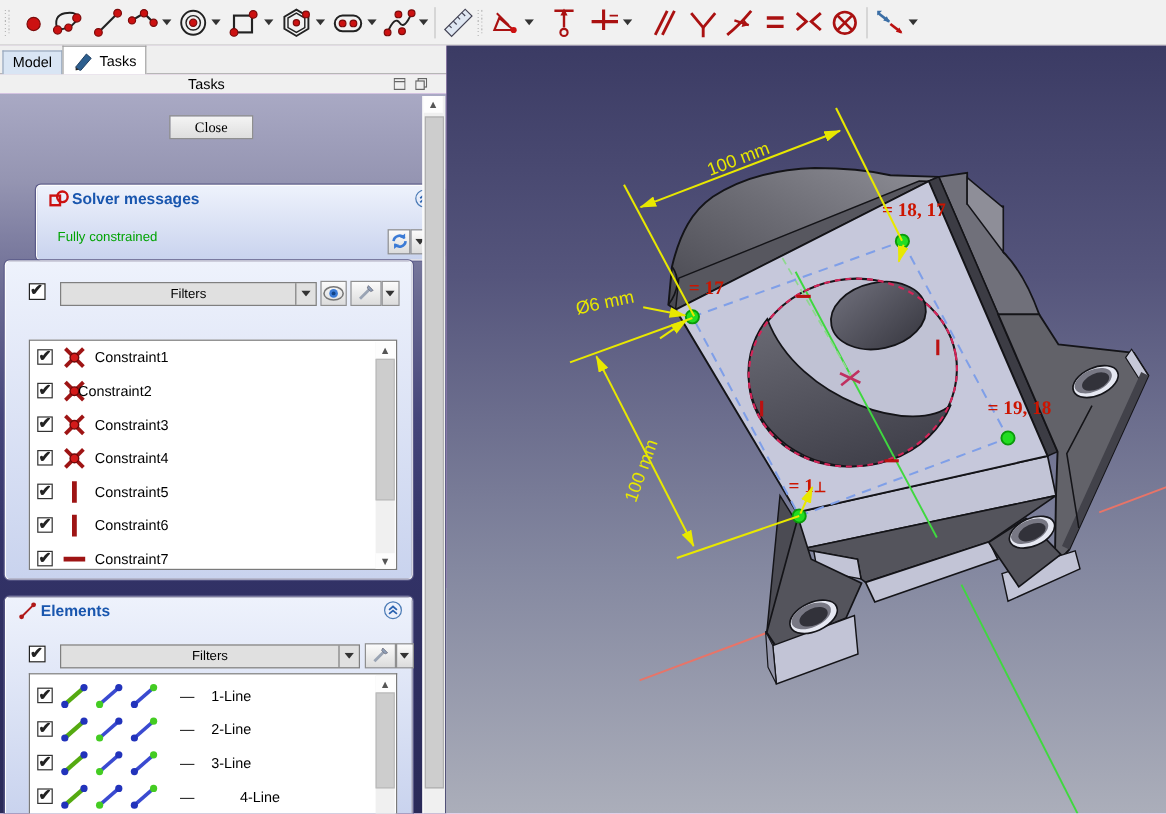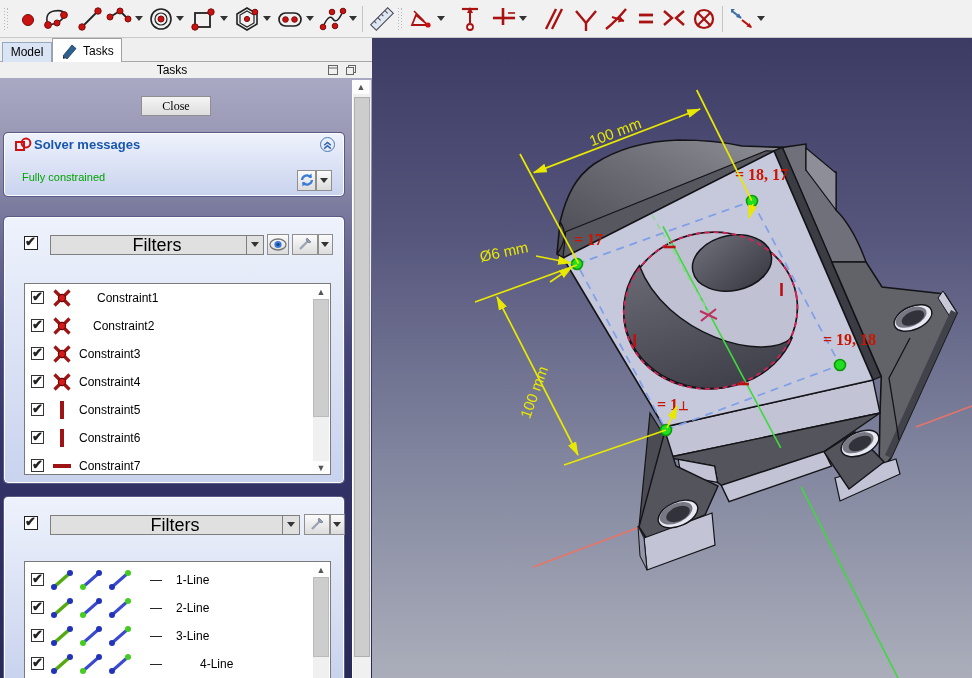--- a/index.html
+++ b/index.html
@@ -26,21 +26,21 @@
 #panel { position:absolute; left:0; top:78px; width:372px; height:600px;
   background:linear-gradient(180deg,#a9a9c4 0%,#9595b2 12%,#6a6a92 28%,#45457a 45%,#333368 62%,#2a2a58 100%); }
 #closebtn { position:absolute; left:141px; top:18px; width:70px; height:20px; background:linear-gradient(#f4f4f4,#dedede); border:1px solid #8f8f8f; font-size:12px; text-align:center; line-height:18px; color:#000;font-family:Liberation Serif, serif; }
 .sect { position:absolute; left:4px; width:340px; border:1px solid #fdfdfd; border-radius:4px;
   background:linear-gradient(#eef2fc,#c9d3ee); box-shadow:0 0 0 1px #5a5a88; }
 .shead { position:relative; height:22px; }
 .shead .txt { position:absolute; left:29px; top:3px; font-size:13px; font-weight:bold; color:#1956ae; }
 .chev { position:absolute; right:8px; top:3px; width:15px; height:15px; border:1px solid #4a7ab5; border-radius:50%; color:#2a62b0; }
 .frow { position:relative; height:30px; margin-top:14px; }
 .cb { position:absolute; width:14px; height:14px; background:#fff; border:1px solid #222; }
-.combo { position:absolute; height:20px; background:#e0e0e0; border:1px solid #7f7f7f; font-size:18px; color:#000; text-align:center; line-height:18px; }
+.combo { position:absolute; height:20px; background:#e0e0e0; border:1px solid #7f7f7f; font-size:11px; color:#000; text-align:center; line-height:18px; }
 .combo .ca { position:absolute; right:0; top:0; width:17px; height:18px; border-left:1px solid #7f7f7f; }
 .sbtn { position:absolute; height:21px; background:linear-gradient(#fbfbfb,#dcdcdc); border:1px solid #8f8f8f; }
 .list { position:absolute; left:19px; width:307px; background:#ffffff; border:1px solid #7a7a7a; overflow:hidden; }
 .row { position:relative; height:28px; }
 .row .rcb { position:absolute; left:6px; top:7px; width:13px; height:13px; background:#fff; border:1px solid #333; }
 .rtxt { position:absolute; font-size:12px; color:#000; top:7px; }
 .ckmark { position:absolute; font-size:13px; font-weight:bold; color:#222; left:0px; top:-3px; }
 .cicon { position:absolute; left:26px; top:3px; }
 .eicon { position:absolute; top:2px; }
 
@@ -233,21 +233,21 @@
         <line x1="0.5" y1="3" x2="9.5" y2="3" stroke="#666"></line>
       </svg>
     <svg style="position:absolute;right:16px;top:3px" width="10" height="10">
         <rect x="2.5" y="0.5" width="7" height="7" fill="none" stroke="#666"></rect>
         <rect x="0.5" y="2.5" width="7" height="7" fill="#f0f0f0" stroke="#666"></rect>
       </svg>
   </div>
   <div id="panel">
     <div id="closebtn">Close</div>
 
-    <div class="sect" id="solver" style="top:55px; height:63px;">
+    <div class="sect" id="solver" style="top:76px; height:63px;margin-left:26px;">
       <div class="shead">
         <svg style="position:absolute;left:10px;top:3px" width="17" height="17" viewBox="0 0 17 17">
           <rect x="1" y="5" width="8" height="8" fill="none" stroke="#cc1111" stroke-width="2"></rect>
           <circle cx="11" cy="6" r="4.4" fill="none" stroke="#cc1111" stroke-width="2"></circle>
         </svg>
         <div class="txt">Solver messages</div>
         <div class="chev"><svg width="13" height="13" viewBox="0 0 13 13">
               <path d="M3.2,6.2 L6.5,3.4 L9.8,6.2 M3.2,9.6 L6.5,6.8 L9.8,9.6" fill="none" stroke="#2a62b0" stroke-width="1.5"></path>
             </svg></div>
       </div>
@@ -289,32 +289,32 @@
       <div class="list" style="top:65px; height:192px;">
         <div class="row">
             <div class="rcb">
               <div class="ckmark">✔</div>
             </div>
             <svg class="cicon" width="22" height="22" viewBox="0 0 22 22">
               <line x1="3.5" y1="3.5" x2="18.5" y2="18.5" stroke="#9e1414" stroke-width="3.2"></line>
               <line x1="18.5" y1="3.5" x2="3.5" y2="18.5" stroke="#9e1414" stroke-width="3.2"></line>
               <circle cx="11" cy="11" r="3.6" fill="#d41a1a" stroke="#6e0808" stroke-width="1.2"></circle>
             </svg>
-            <div class="rtxt" style="left:72px;">Constraint1</div>
+            <div class="rtxt" style="left:54px;">Constraint1</div>
           </div>
         <div class="row">
             <div class="rcb">
               <div class="ckmark">✔</div>
             </div>
             <svg class="cicon" width="22" height="22" viewBox="0 0 22 22">
               <line x1="3.5" y1="3.5" x2="18.5" y2="18.5" stroke="#9e1414" stroke-width="3.2"></line>
               <line x1="18.5" y1="3.5" x2="3.5" y2="18.5" stroke="#9e1414" stroke-width="3.2"></line>
               <circle cx="11" cy="11" r="3.6" fill="#d41a1a" stroke="#6e0808" stroke-width="1.2"></circle>
             </svg>
-            <div class="rtxt" style="left:68px;">Constraint2</div>
+            <div class="rtxt" style="left:40px;">Constraint2</div>
           </div>
         <div class="row">
             <div class="rcb">
               <div class="ckmark">✔</div>
             </div>
             <svg class="cicon" width="22" height="22" viewBox="0 0 22 22">
               <line x1="3.5" y1="3.5" x2="18.5" y2="18.5" stroke="#9e1414" stroke-width="3.2"></line>
               <line x1="18.5" y1="3.5" x2="3.5" y2="18.5" stroke="#9e1414" stroke-width="3.2"></line>
               <circle cx="11" cy="11" r="3.6" fill="#d41a1a" stroke="#6e0808" stroke-width="1.2"></circle>
             </svg>
@@ -360,20 +360,31 @@
           </div>
         <div class="ilscroll" style="height:190px;">
           <div class="sarr" style="top:0;">▲</div>
           <div class="th" style="top:14px; height:118px;"></div>
           <div class="sarr" style="bottom:0;">▼</div>
         </div>
       </div>
     </div>
 
     <div class="sect" id="elements" style="top:419px; height:181px; border-bottom:none; border-radius:4px 4px 0 0;">
+      <div class="shead">
+        <svg style="position:absolute;left:10px;top:3px" width="17" height="17" viewBox="0 0 17 17">
+          <line x1="2" y1="14" x2="14" y2="2" stroke="#b01919" stroke-width="1.6"></line>
+          <circle cx="3" cy="13" r="2" fill="#b01919"></circle>
+            <circle cx="13" cy="3" r="2" fill="#b01919"></circle>
+        </svg>
+        <div class="txt">Elements</div>
+        <div class="chev"><svg width="13" height="13" viewBox="0 0 13 13">
+              <path d="M3.2,6.2 L6.5,3.4 L9.8,6.2 M3.2,9.6 L6.5,6.8 L9.8,9.6" fill="none" stroke="#2a62b0" stroke-width="1.5"></path>
+            </svg></div>
+      </div>
       <div class="frow">
         <div class="cb" style="left:19px; top:4px;">
             <div class="ckmark">✔</div>
           </div>
         <div class="combo" style="left:45px; top:3px; width:250px;">Filters<div class="ca"><svg width="8" height="5" viewBox="0 0 8 5" style="margin:6px 4px">
                 <path d="M0,0 L8,0 L4,5z" fill="#333"></path>
               </svg></div></div>
         <div class="sbtn" style="left:299px; top:2px; width:26px;"><svg width="16" height="16" viewBox="0 0 16 16" style="margin:1px 4px">
               <line x1="3" y1="13" x2="12" y2="4" stroke="#9aa4b4" stroke-width="2.4"></line>
               <path d="M10,2 l4,4 l-2,1 l-3,-3z" fill="#8fa0b8" stroke="#667" stroke-width="0.6"></path>

